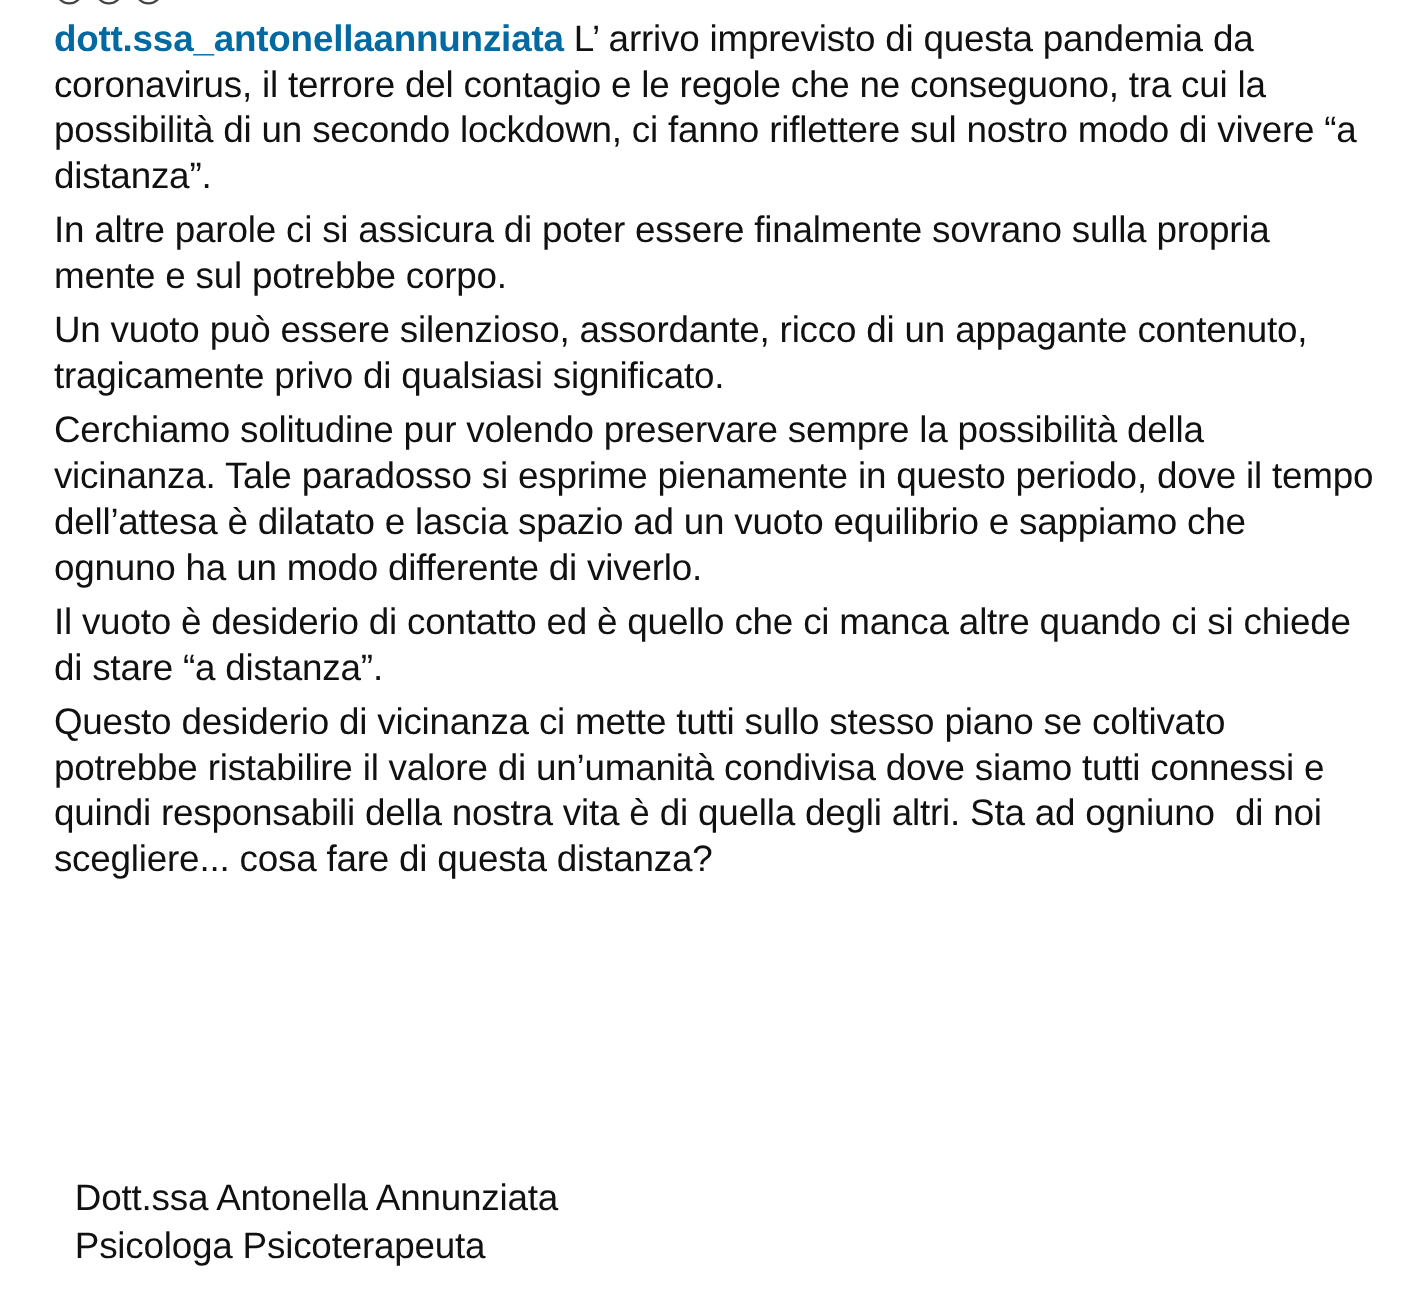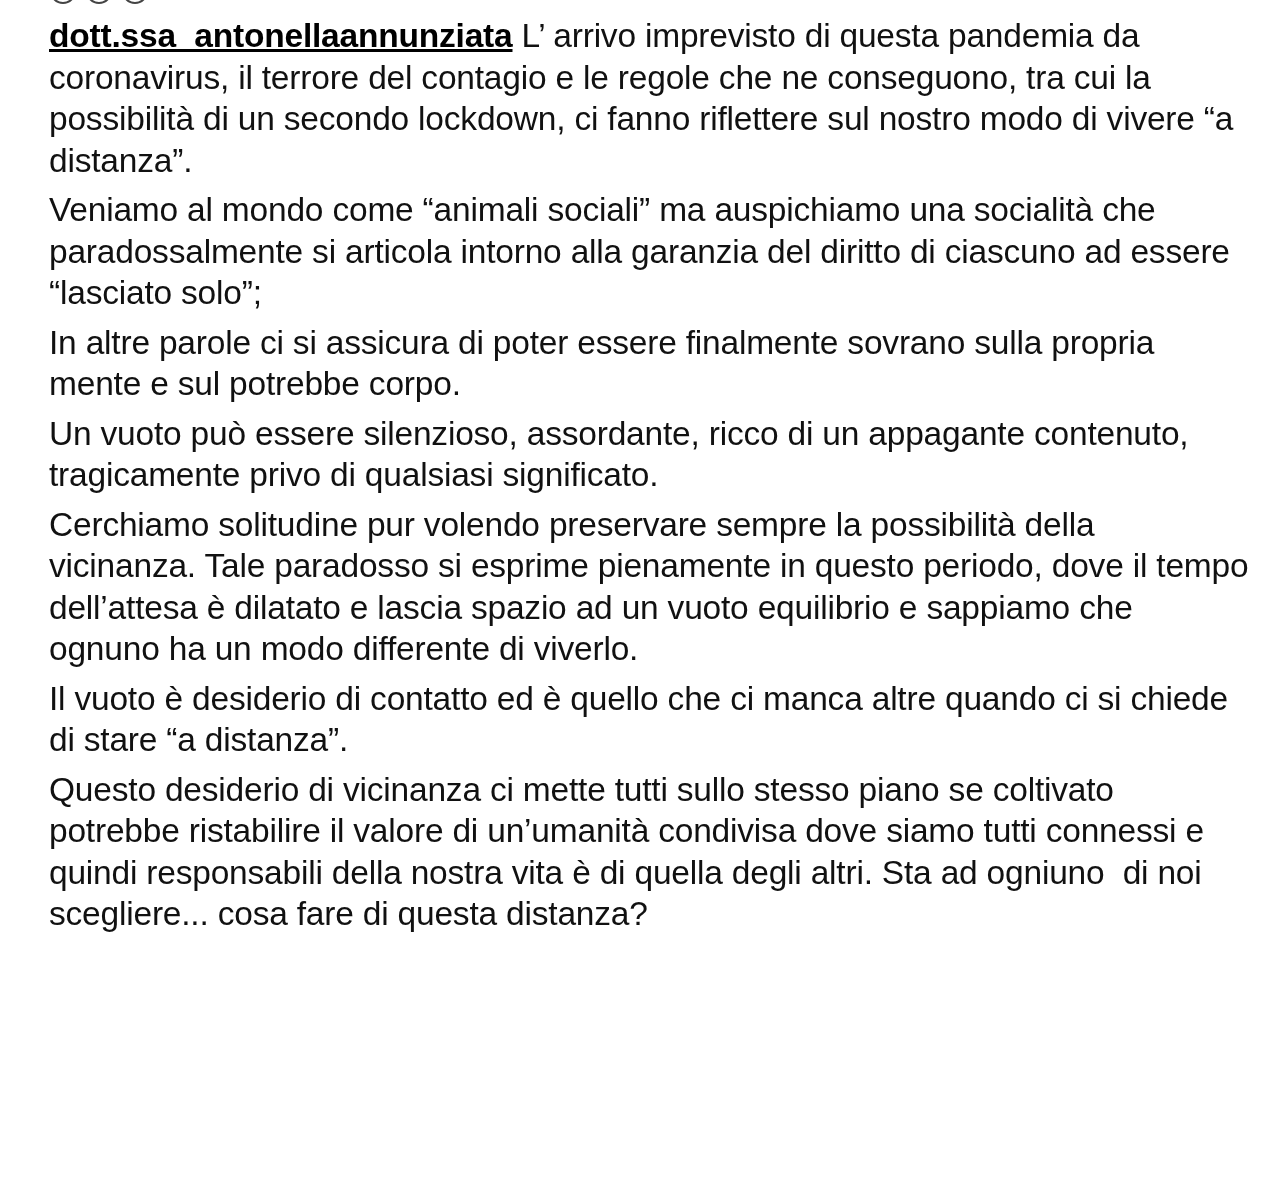--- a/index.html
+++ b/index.html
@@ -38,22 +38,21 @@
       font-size: 33.5px;
       line-height: 41.5px;
       letter-spacing: -0.2px;
     }
     .caption p {
       margin: 0 0 8px 0;
       padding: 0;
     }
     .username {
       font-weight: bold;
-      color: #000000;
-      text-decoration: underline;
+      color: #0369a1;
     }
     .signature {
       position: absolute;
       left: 68px;
       top: 1068px;
       font-size: 33.5px;
       line-height: 44px;
       letter-spacing: -0.2px;
     }
     .signature div { margin: 0; }
@@ -62,22 +61,23 @@
 <body>
 
 <div class="top-icons">
   <div class="clip-circle"></div>
   <div class="clip-circle"></div>
   <div class="clip-circle"></div>
 </div>
 
 <div class="caption">
   <p><span class="username">dott.ssa_antonellaannunziata</span> <span>L’ arrivo imprevisto di questa pandemia da coronavirus, il terrore del contagio e le regole che ne conseguono, tra cui la possibilità di un secondo lockdown, ci fanno riflettere sul nostro modo di vivere “a distanza”.</span></p>
-  <p>Veniamo al mondo come “animali sociali” ma auspichiamo una socialità che paradossalmente si articola intorno alla garanzia del diritto di ciascuno ad essere “lasciato solo”;</p>
   <p>In altre parole ci si assicura di poter essere finalmente sovrano sulla propria mente e sul potrebbe corpo.</p>
   <p>Un vuoto può essere silenzioso, assordante, ricco di un appagante contenuto, tragicamente privo di qualsiasi significato.</p>
   <p>Cerchiamo solitudine pur volendo preservare sempre la possibilità della vicinanza. Tale paradosso si esprime pienamente in questo periodo, dove il tempo dell’attesa è dilatato e lascia spazio ad un vuoto equilibrio e sappiamo che ognuno ha un modo differente di viverlo.</p>
   <p>Il vuoto è desiderio di contatto ed è quello che ci manca altre quando ci si chiede di stare “a distanza”.</p>
   <p style="white-space: pre-wrap;">Questo desiderio di vicinanza ci mette tutti sullo stesso piano se coltivato potrebbe ristabilire il valore di un’umanità condivisa dove siamo tutti connessi e quindi responsabili della nostra vita è di quella degli altri. Sta ad ogniuno  di noi scegliere... cosa fare di questa distanza?</p>
 </div>
 
 <div class="signature">
+  <div>Dott.ssa Antonella Annunziata</div>
+  <div>Psicologa Psicoterapeuta</div>
 </div>
 
 </body></html>

